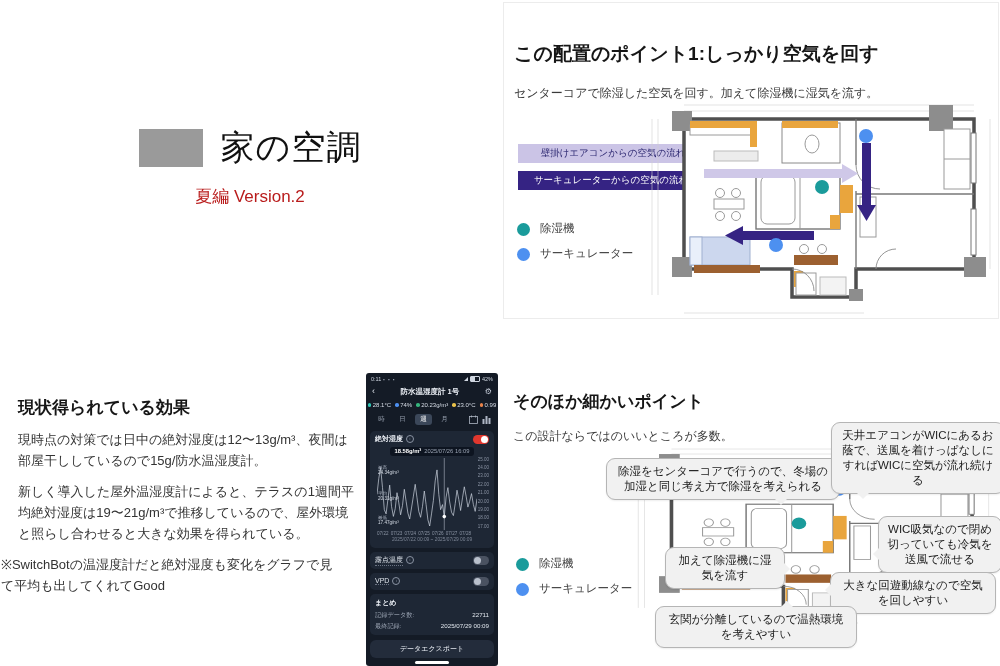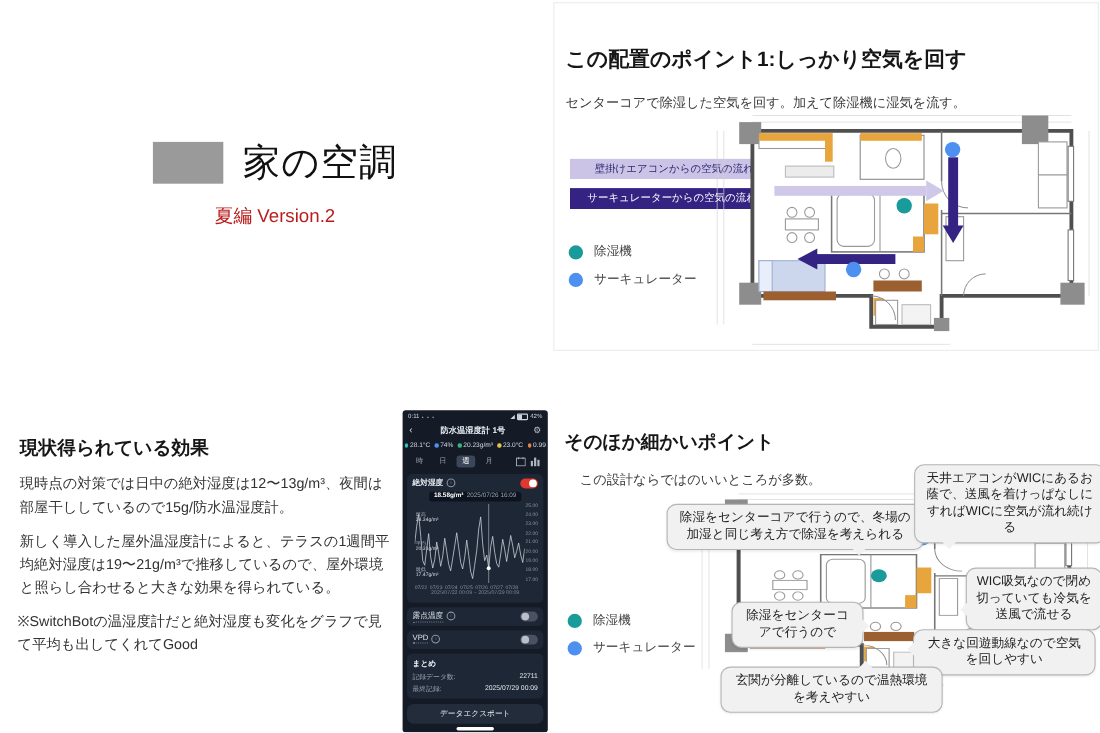--- a/index.html
+++ b/index.html
@@ -212,21 +212,21 @@
       <circle cx="178" cy="88" r="7" fill="#1a9b9b"></circle>
       <circle cx="222" cy="37" r="7" fill="#4d90f0"></circle>
       <circle cx="132" cy="146" r="7" fill="#4d90f0"></circle>
     </svg>
   </div>
 
   <div class="abs" style="left:0;top:370px;width:500px;height:296px;">
     <div class="abs h-mid" style="left:18px;top:26px;">現状得られている効果</div>
     <div class="abs para" style="left:18px;top:60px;">現時点の対策では日中の絶対湿度は12〜13g/m³、夜間は部屋干ししているので15g/防水温湿度計。</div>
     <div class="abs para" style="left:18px;top:112px;">新しく導入した屋外温湿度計によると、テラスの1週間平均絶対湿度は19〜21g/m³で推移しているので、屋外環境と照らし合わせると大きな効果を得られている。</div>
-    <div class="abs para" style="left:16px;top:185px;">※SwitchBotの温湿度計だと絶対湿度も変化をグラフで見て平均も出してくれてGood</div>
+    <div class="abs para" style="left:1px;top:185px;">※SwitchBotの温湿度計だと絶対湿度も変化をグラフで見て平均も出してくれてGood</div>
   </div>
 
   <div class="abs phone">
     <div class="p-status">
       <span>0:11</span>
       <span class="p-sticons">▪ ▪ ▪</span>
       <span class="spacer"></span>
       <span class="sig"></span>
       <span class="bat"></span>
       <span>42%</span>
@@ -346,21 +346,21 @@
           <span class="sum-val">2025/07/29 00:09</span>
         </div>
     </div>
 
     <div class="p-export">データエクスポート</div>
     <div class="home-bar"></div>
   </div>
 
   <div class="abs" style="left:503px;top:370px;width:497px;height:296px;">
     <div class="abs h-mid" style="left:10px;top:20px;">そのほか細かいポイント</div>
-    <div class="abs lead" style="left:24px;top:58px;">この設計ならではのいいところが多数。</div>
+    <div class="abs lead" style="left:10px;top:58px;">この設計ならではのいいところが多数。</div>
 
     <div class="abs" style="left:13px;top:186px;">
       <div class="legend-row">
         <span class="ldot js-legend-dot" style="background: rgb(26, 155, 155);"></span>
         <span class="llabel">除湿機</span>
       </div>
       <div class="legend-row">
         <span class="ldot js-legend-dot" style="background: rgb(77, 144, 240);"></span>
         <span class="llabel">サーキュレーター</span>
       </div>
@@ -369,18 +369,18 @@
     <svg class="plan-svg" style="left:127px;top:74px;width:368px;height:184px;" viewBox="0 0 355 220" preserveAspectRatio="none">
       <use href="#floorplan"></use>
       <circle cx="163" cy="95" r="7" fill="#1a9b9b"></circle>
       <circle cx="201" cy="55" r="7" fill="#4d90f0"></circle>
       <circle cx="123" cy="160" r="7" fill="#4d90f0"></circle>
     </svg>
 
     <div class="callout tail-br" style="left:103px;top:88px;width:218px;">除湿をセンターコアで行うので、冬場の加湿と同じ考え方で除湿を考えられる</div>
     <div class="callout tail-bl" style="left:328px;top:52px;width:158px;">天井エアコンがWICにあるお蔭で、送風を着けっぱなしにすればWICに空気が流れ続ける</div>
     <div class="callout tail-l" style="left:375px;top:146px;width:108px;">WIC吸気なので閉め切っていても冷気を送風で流せる</div>
-    <div class="callout tail-r" style="left:162px;top:177px;width:104px;">除湿をセンターコアで行うので</div>
+    <div class="callout tail-r" style="left:162px;top:177px;width:104px;">加えて除湿機に湿気を流す</div>
     <div class="callout tail-lu" style="left:327px;top:202px;width:150px;">大きな回遊動線なので空気を回しやすい</div>
     <div class="callout tail-tr" style="left:152px;top:236px;width:186px;">玄関が分離しているので温熱環境を考えやすい</div>
   </div>
 
 </div>
 
 </body></html>

